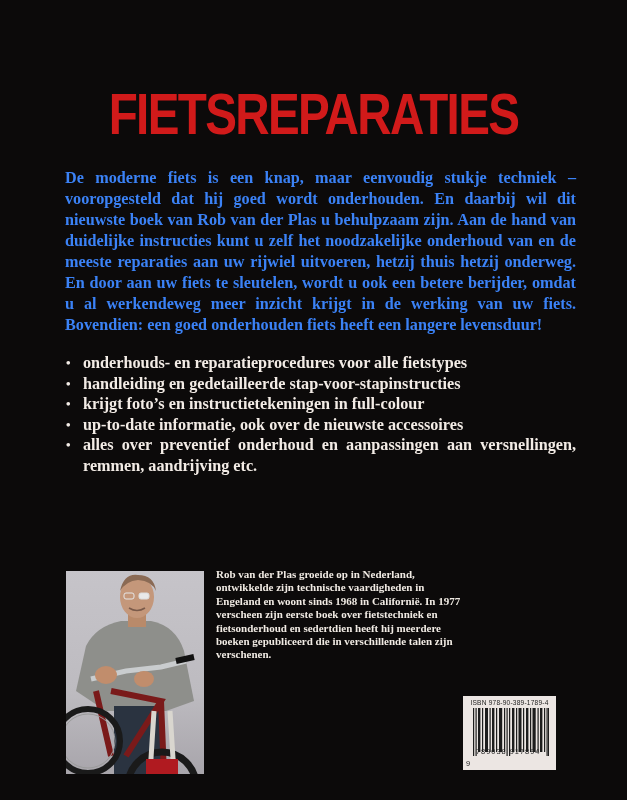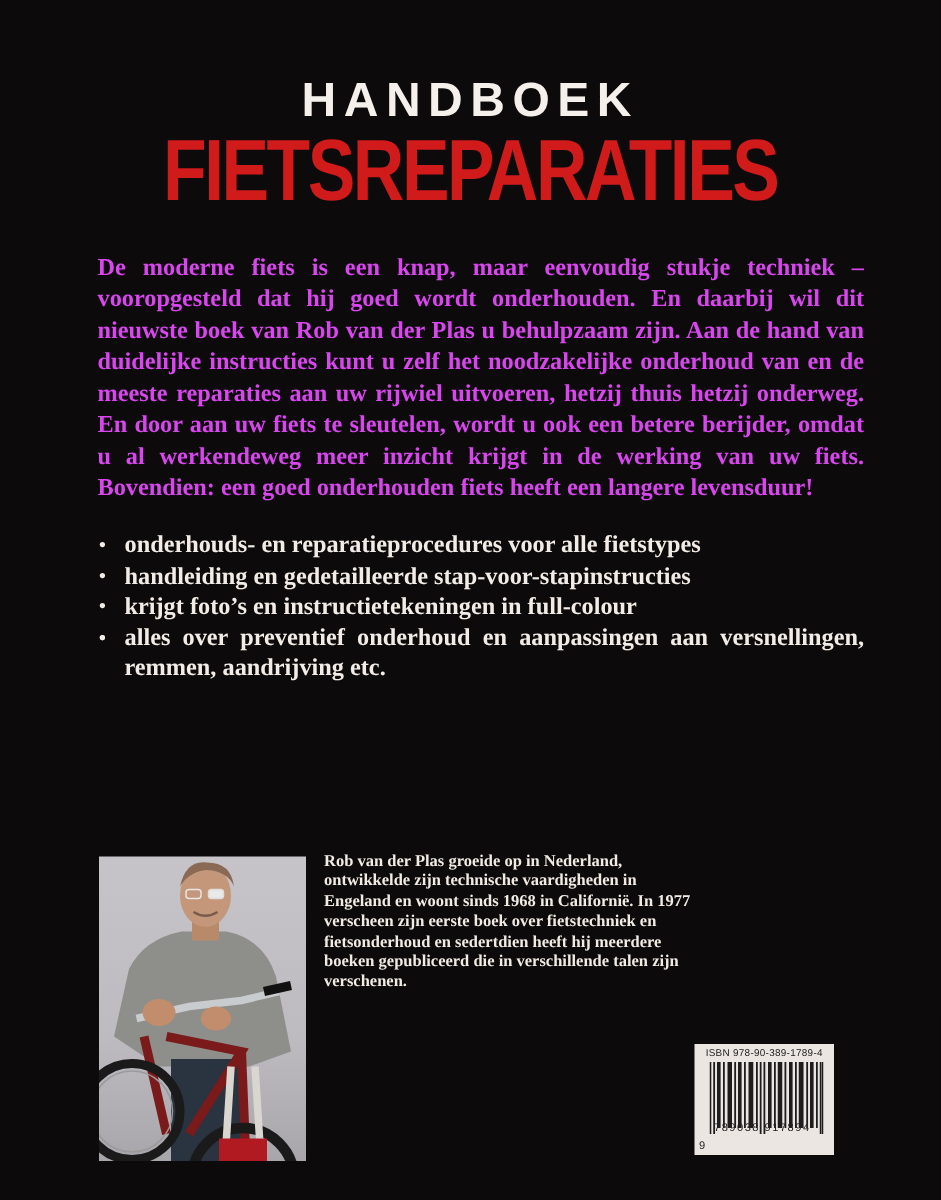--- a/index.html
+++ b/index.html
@@ -24,21 +24,21 @@
     font-family: "Liberation Sans", "DejaVu Sans", sans-serif;
     font-weight: bold; font-size: 58px; letter-spacing: -2px;
     color: #d11a1a;
     transform: scaleX(0.82); transform-origin: center;
     line-height: 64px;
   }
   .intro {
     position: absolute; top: 168px; left: 65px; width: 511px;
     font-size: 16.2px; line-height: 21px;
     text-align: justify; font-weight: bold;
-    color: #d946ef;
+    color: #3b82f6;
   }
   .features {
     position: absolute; top: 353px; left: 65px; width: 511px;
     font-size: 16.2px; line-height: 20.5px; font-weight: bold;
   }
   .features ul { list-style: none; margin: 0; padding: 0; }
   .features li { position: relative; padding-left: 18px; text-align: justify; }
   .features li .bullet {
     position: absolute; left: 1px; top: 0; font-size: 13px;
   }
@@ -68,31 +68,30 @@
     font-size: 7.4px; letter-spacing: 0.3px;
   }
   .ean-digits .first { position: absolute; left: 1px; bottom: 0; }
   .ean-digits .rest { position: absolute; left: 11px; bottom: 12px; letter-spacing: 1px; }
 </style>
 </head>
 <body>
 
 <div class="cover">
 
-  <div class="title-top">HANDBOEK</div>
   <div class="title-main">FIETSREPARATIES</div>
 
   <p class="intro" style="margin:0;">De moderne fiets is een knap, maar eenvoudig stukje techniek – vooropgesteld dat hij goed wordt onderhouden. En daarbij wil dit nieuwste boek van Rob van der Plas u behulpzaam zijn. Aan de hand van duidelijke instructies kunt u zelf het noodzakelijke onderhoud van en de meeste reparaties aan uw rijwiel uitvoeren, hetzij thuis hetzij onderweg. En door aan uw fiets te sleutelen, wordt u ook een betere berijder, omdat u al werkendeweg meer inzicht krijgt in de werking van uw fiets. Bovendien: een goed onderhouden fiets heeft een langere levensduur!</p>
 
   <div class="features">
     <ul>
       <li><span class="bullet">•</span><span>onderhouds- en reparatieprocedures voor alle fietstypes</span></li>
       <li><span class="bullet">•</span><span>handleiding en gedetailleerde stap-voor-stapinstructies</span></li>
       <li><span class="bullet">•</span><span>krijgt foto’s en instructietekeningen in full-colour</span></li>
-      <li><span class="bullet">•</span></li>
+      <li><span class="bullet">•</span><span>up-to-date informatie, ook over de nieuwste accessoires</span></li>
       <li><span class="bullet">•</span><span>alles over preventief onderhoud en aanpassingen aan versnellingen, remmen, aandrijving etc.</span></li>
     </ul>
   </div>
 
   <div class="photo" aria-label="author-photo-man-with-bicycle">
     <svg width="138" height="203" viewBox="0 0 138 203">
 
       <path d="M20 75 Q30 55 55 50 L85 50 Q110 55 118 80 L128 130 L100 140 L40 140 L10 120 Z" fill="#8e8f8b"></path>
 
       <rect x="62" y="40" width="18" height="16" fill="#b98a6a"></rect>

